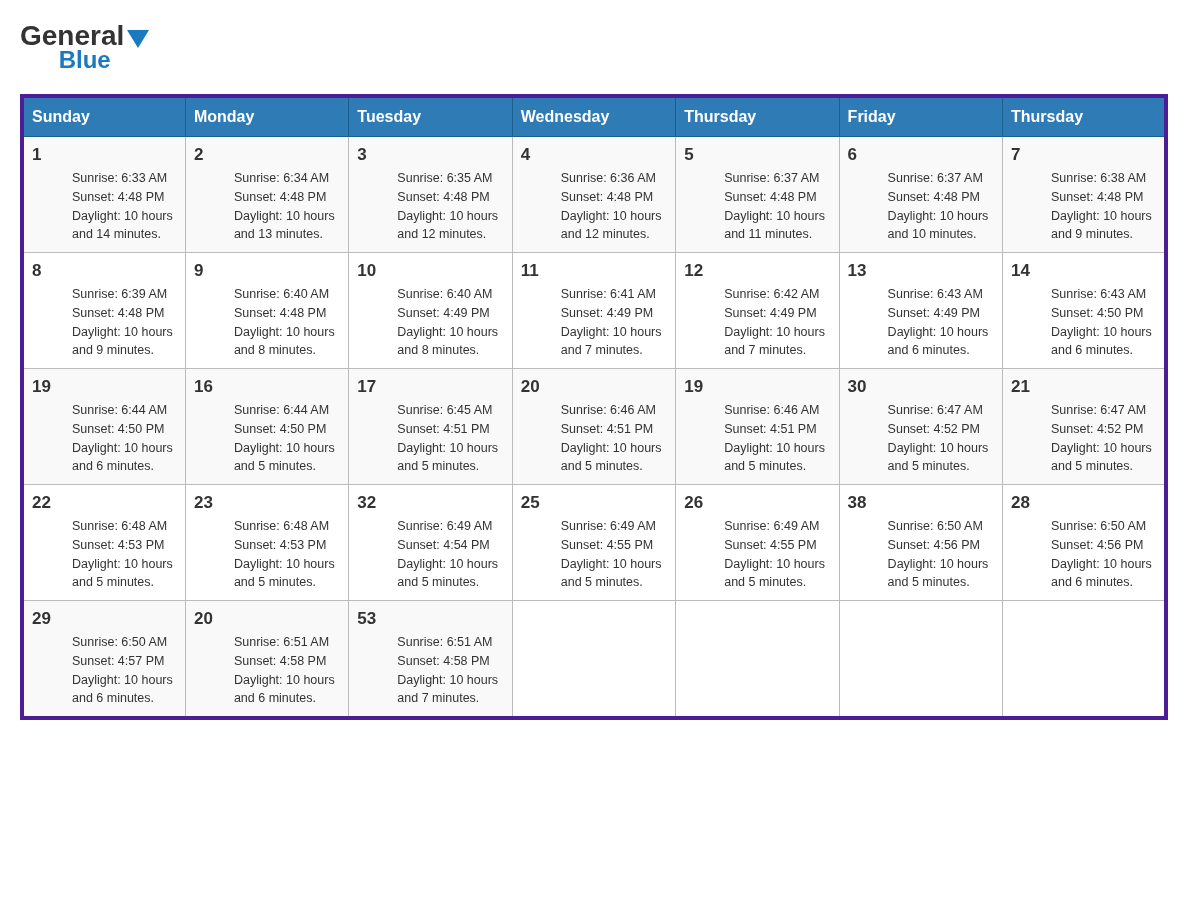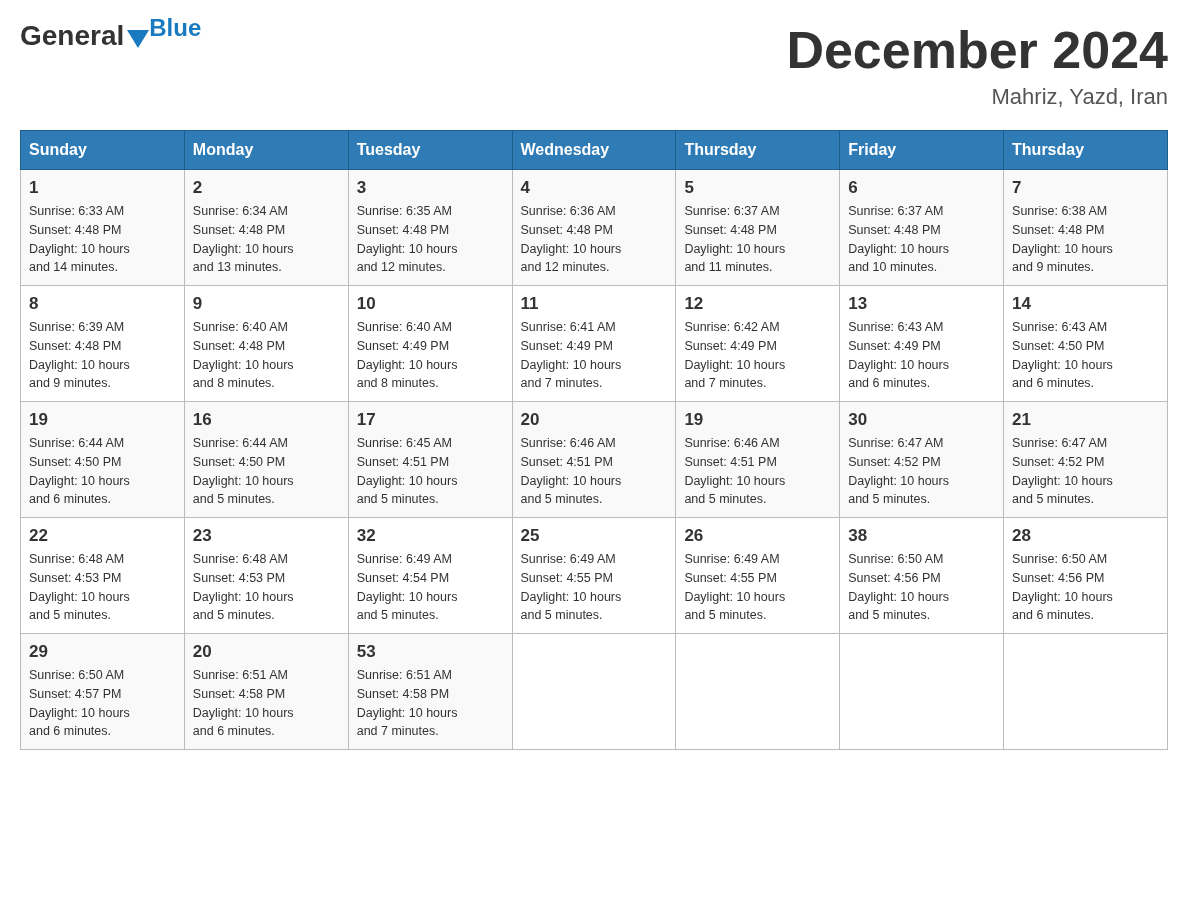--- a/index.html
+++ b/index.html
@@ -11,22 +11,22 @@
       padding: 20px;
     }
     .header {
       display: flex;
       justify-content: space-between;
       align-items: flex-start;
       margin-bottom: 20px;
     }
     .logo {
       display: flex;
-      flex-direction: row;
-      align-items: flex-start;
+      flex-direction: column;
+      align-items: center;
     }
     .logo-text {
       font-size: 28px;
       font-weight: bold;
       color: #333;
       display: flex;
       align-items: center;
     }
     .logo-general { color: #333; }
     .title-section {
@@ -38,21 +38,21 @@
       color: #333;
     }
     .location {
       font-size: 22px;
       color: #555;
       margin-top: 4px;
     }
     .calendar {
       width: 100%;
       border-collapse: collapse;
-      border: 1px solid #4c1d95;
+      border: 4px solid #4c1d95;
     }
     .calendar th {
       background: #2e7bb5;
       color: #fff;
       padding: 10px 8px;
       font-size: 16px;
       font-weight: bold;
       text-align: left;
       border: 1px solid #1a5f8e;
     }
@@ -67,20 +67,21 @@
       font-size: 17px;
       font-weight: bold;
       color: #333;
       margin-bottom: 4px;
       display: block;
     }
     .day-info {
       font-size: 12.5px;
       color: #333;
       line-height: 1.5;
+      margin-left: 40px;
     }
     .calendar tr td {
       background: #fff;
     }
     .calendar tr:nth-child(odd) td {
       background: #f9f9f9;
     }
     .empty-cell {
       background: #fff !important;
     }
@@ -88,24 +89,20 @@
 </head>
 <body>
 
 <div class="header">
   <div class="logo">
     <div class="logo-text">
       <span class="logo-general">General</span>
       <span style="display:inline-block; width:0; height:0; border-left:11px solid transparent; border-right:11px solid transparent; border-top:18px solid #1a7abf; margin-left:3px; margin-top:6px;"></span>
     </div>
     <div style="color:#1a7abf; font-size:24px; font-weight:bold; margin-top:-6px;">Blue</div>
-  </div>
-  <div class="title-section">
-    <div class="month-title">December 2024</div>
-    <div class="location">Mahriz, Yazd, Iran</div>
   </div>
 </div>
 
 <table class="calendar">
   <thead>
     <tr>
     <th>Sunday</th>
         <th>Monday</th>
         <th>Tuesday</th>
         <th>Wednesday</th>

